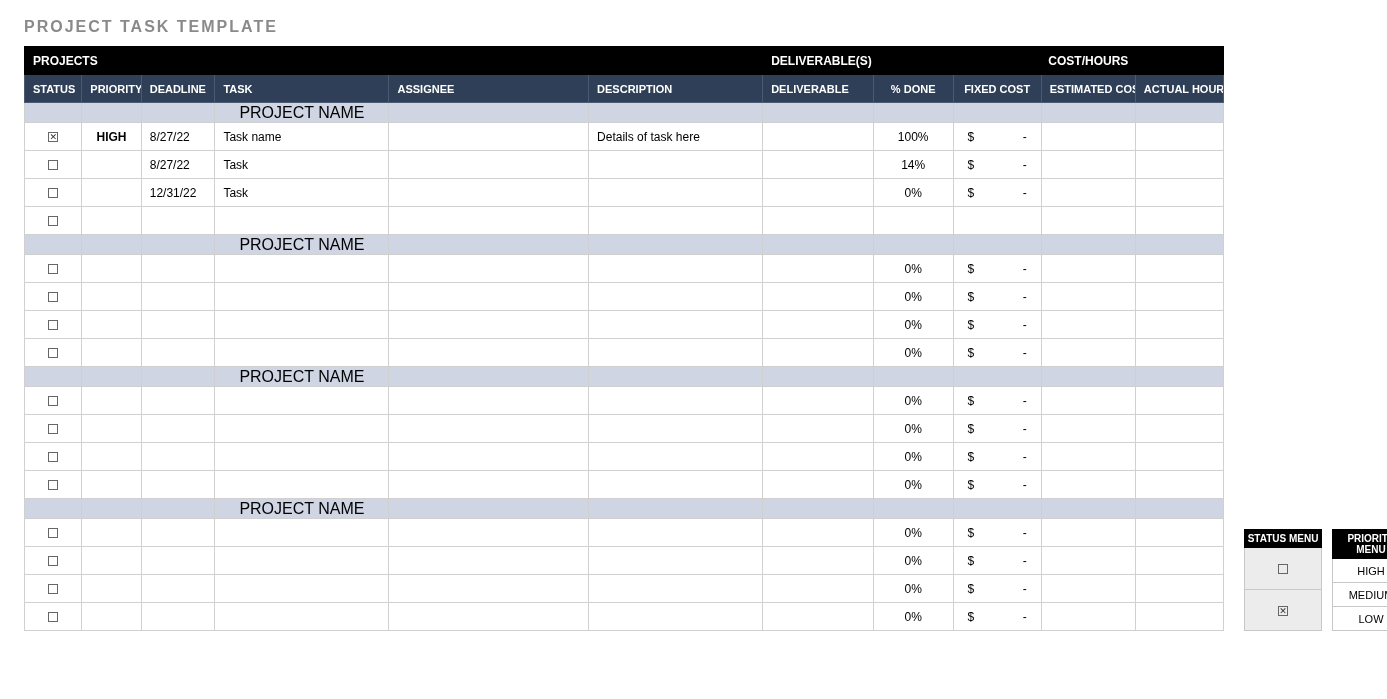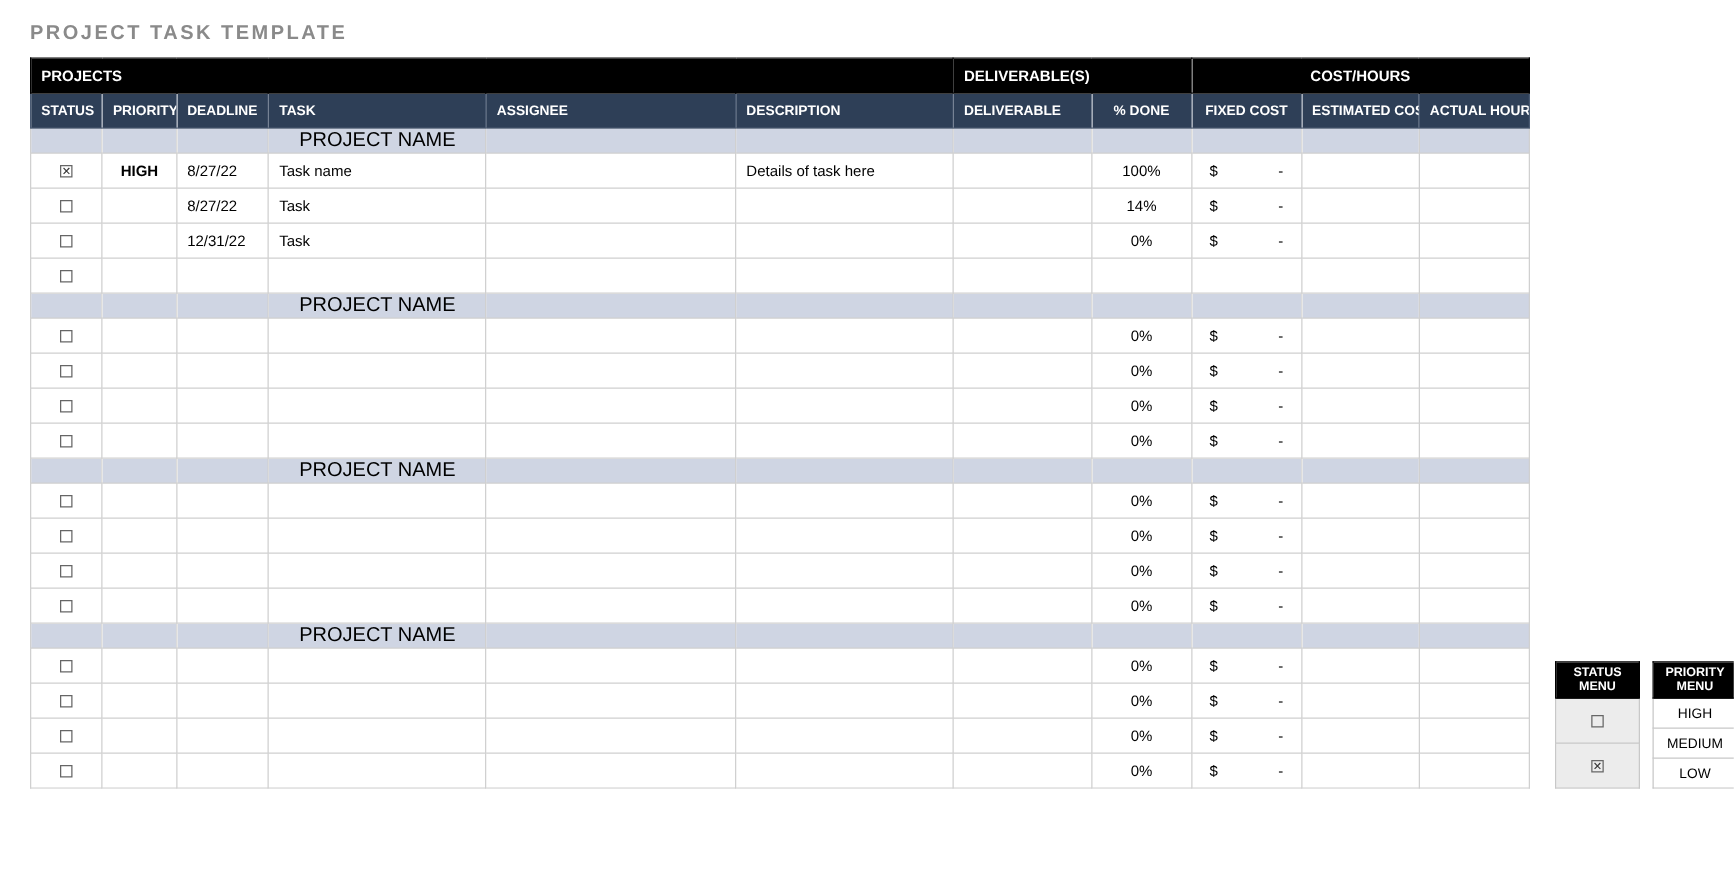--- a/index.html
+++ b/index.html
@@ -71,21 +71,21 @@
   .col-est { width: 92px; }
   .col-actual { width: 86px; }
   .fixed-cost { display:flex; justify-content:space-between; padding:0 6px; }
   .side {
     display: flex;
     gap: 10px;
     margin-left: 20px;
   }
   .side-table {
     border-collapse: collapse;
-    width: 68px;
+    width: 78px;
   }
   .side-table th {
     background:#000; color:#fff; font-weight:700; font-size:10px;
     text-align:center; line-height:1.1; padding:3px 2px;
     border:1px solid #000;
   }
   .side-table td {
     border:1px solid #c8c8c8;
     height:24px;
     text-align:center;

